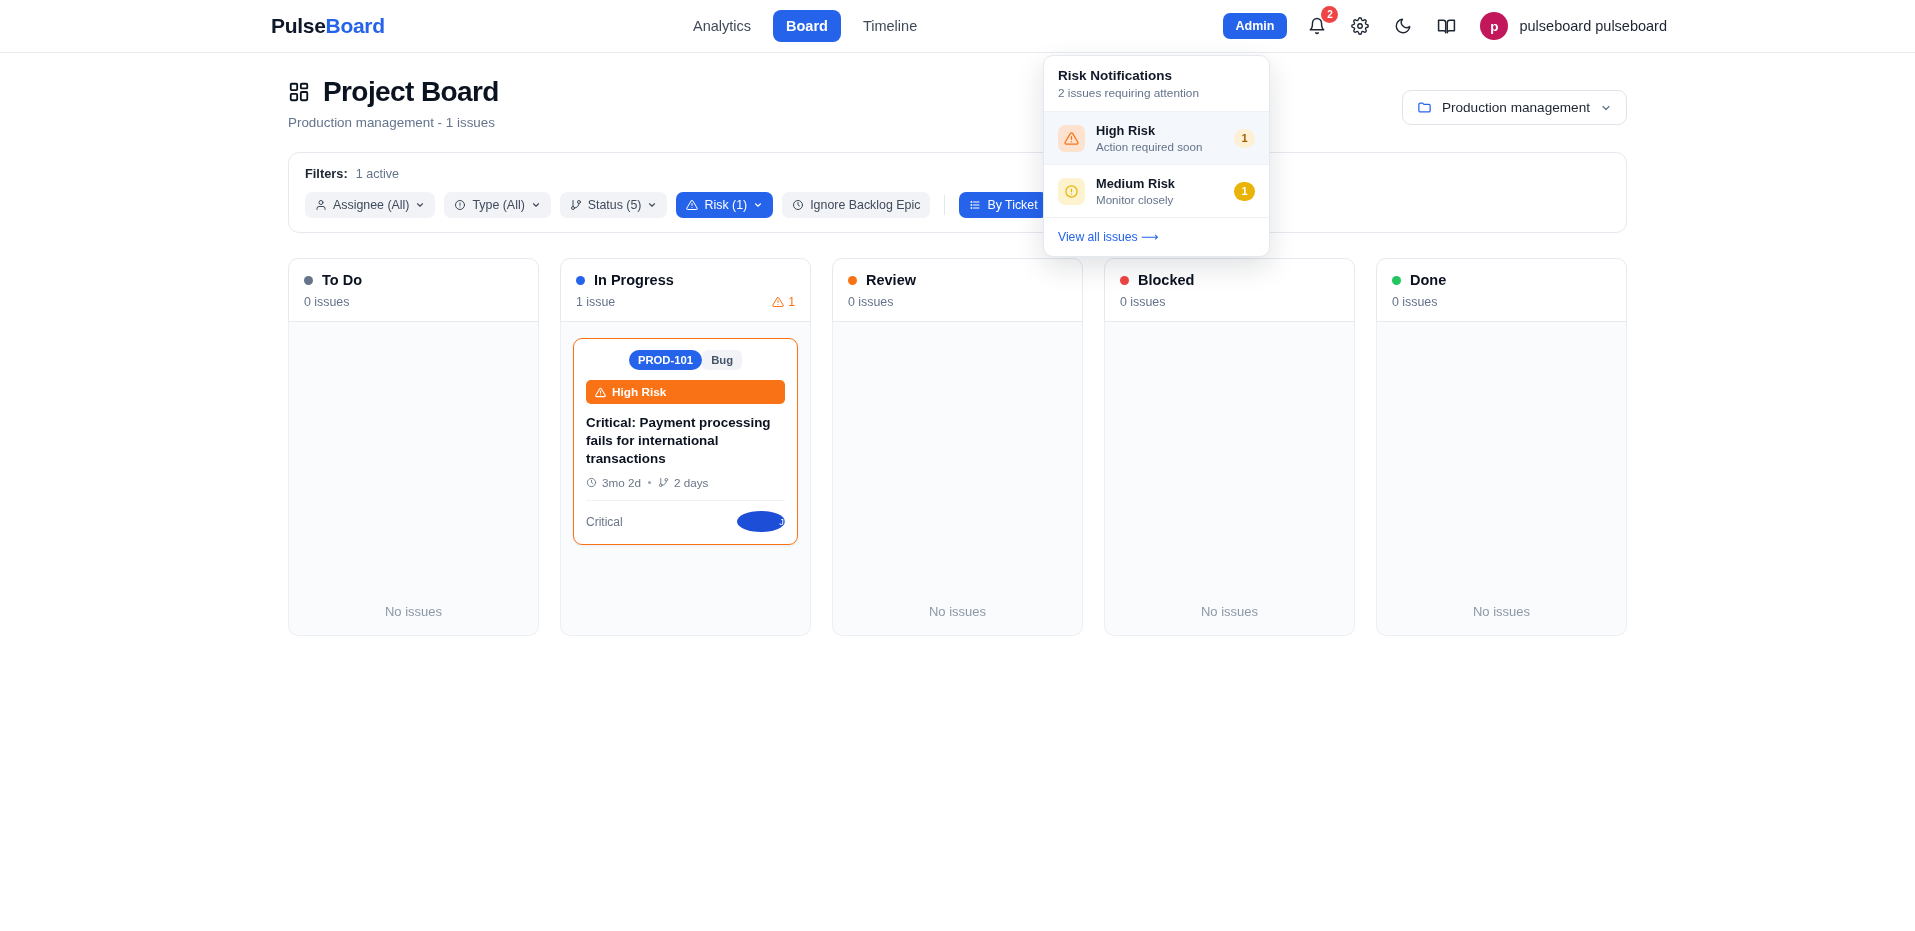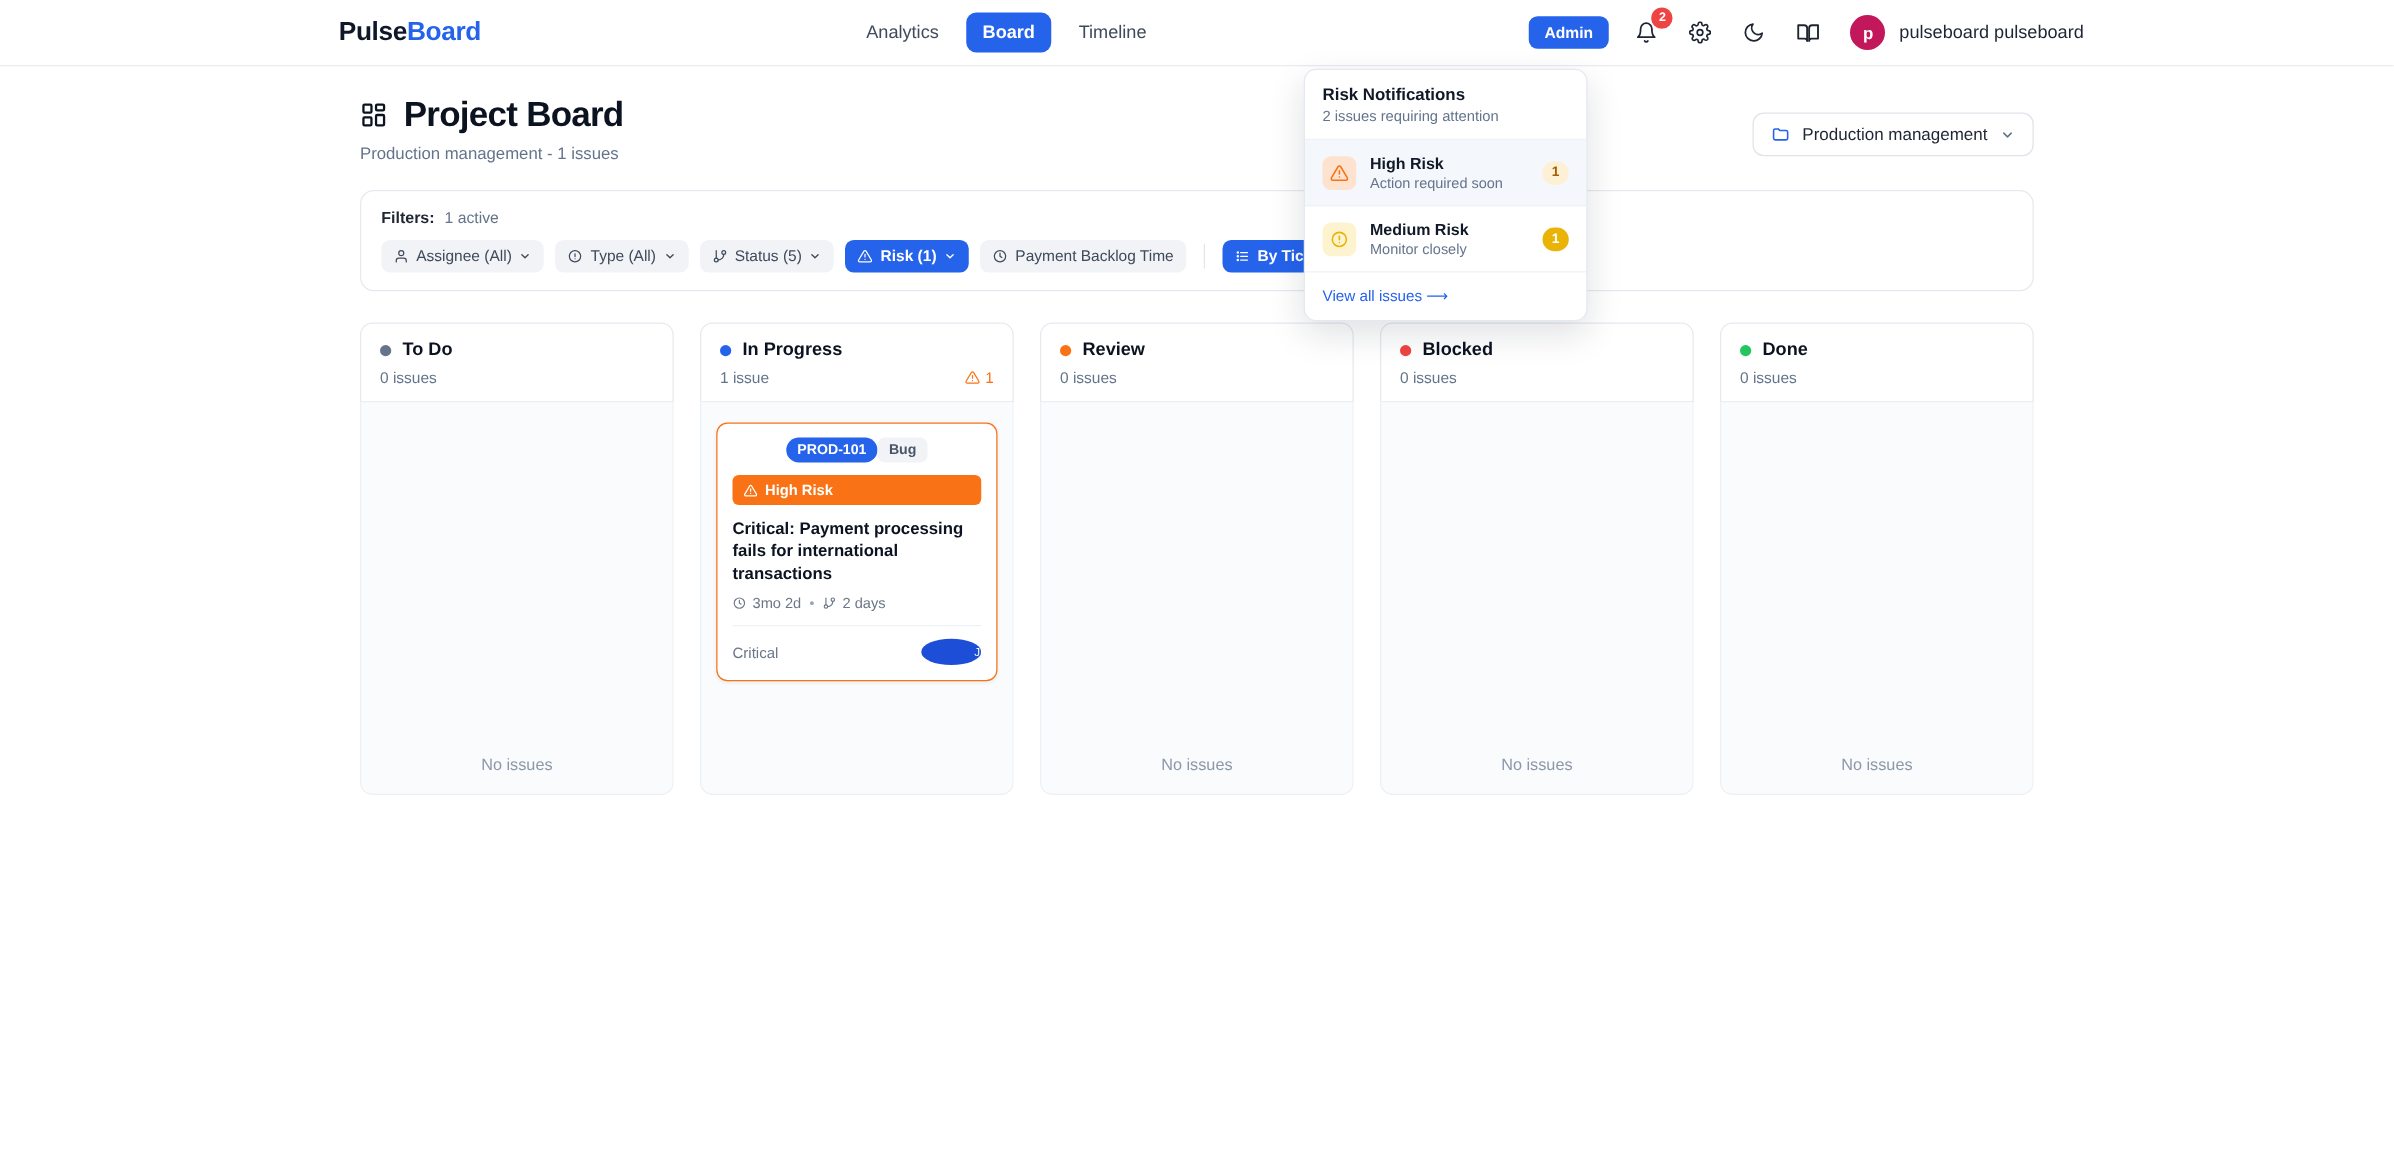--- a/index.html
+++ b/index.html
@@ -164,21 +164,21 @@
   .filters-active { font-size: 12.6px; color: #64748b; }
   .chips { display: flex; align-items: center; gap: 9px; margin-top: 11px; }
   .chip {
     display: flex; align-items: center; gap: 6px;
     background: #f1f3f7; color: #3f4a5a;
     border-radius: 7px;
     padding: 6px 10px;
     font-size: 12.4px;
     cursor: pointer; white-space: nowrap;
   }
-  .chip.active { background: #2563eb; color: #ffffff; font-weight: bold; }
+  .chip.active { background: #2563eb; color: #ffffff; font-weight: normal; }
   .chip-div { width: 1px; height: 20px; background: #e2e6ed; margin: 0 5px; }
 
   
   .board {
     margin-top: 25px;
     display: flex; gap: 21px;
   }
   .col { flex: 1; min-width: 0; }
   .col-head {
     background: #ffffff;
@@ -471,21 +471,21 @@
         </span>
       </div>
 
       <div class="chip">
         <span>
           <svg width="12" height="12" viewBox="0 0 24 24" fill="none" stroke="currentColor" stroke-width="2" stroke-linecap="round" stroke-linejoin="round">
               <circle cx="12" cy="12" r="9"></circle>
               <polyline points="12 7 12 12 15 14"></polyline>
             </svg>
         </span>
-        <span>Payment Backlog Time</span>
+        <span>Ignore Backlog Epic</span>
       </div>
 
       <div class="chip-div"></div>
 
       <div class="chip active">
         <span>
           <svg width="12" height="12" viewBox="0 0 24 24" fill="none" stroke="currentColor" stroke-width="2" stroke-linecap="round" stroke-linejoin="round">
               <line x1="9" y1="6" x2="20" y2="6"></line>
               <line x1="9" y1="12" x2="20" y2="12"></line>
               <line x1="9" y1="18" x2="20" y2="18"></line>

